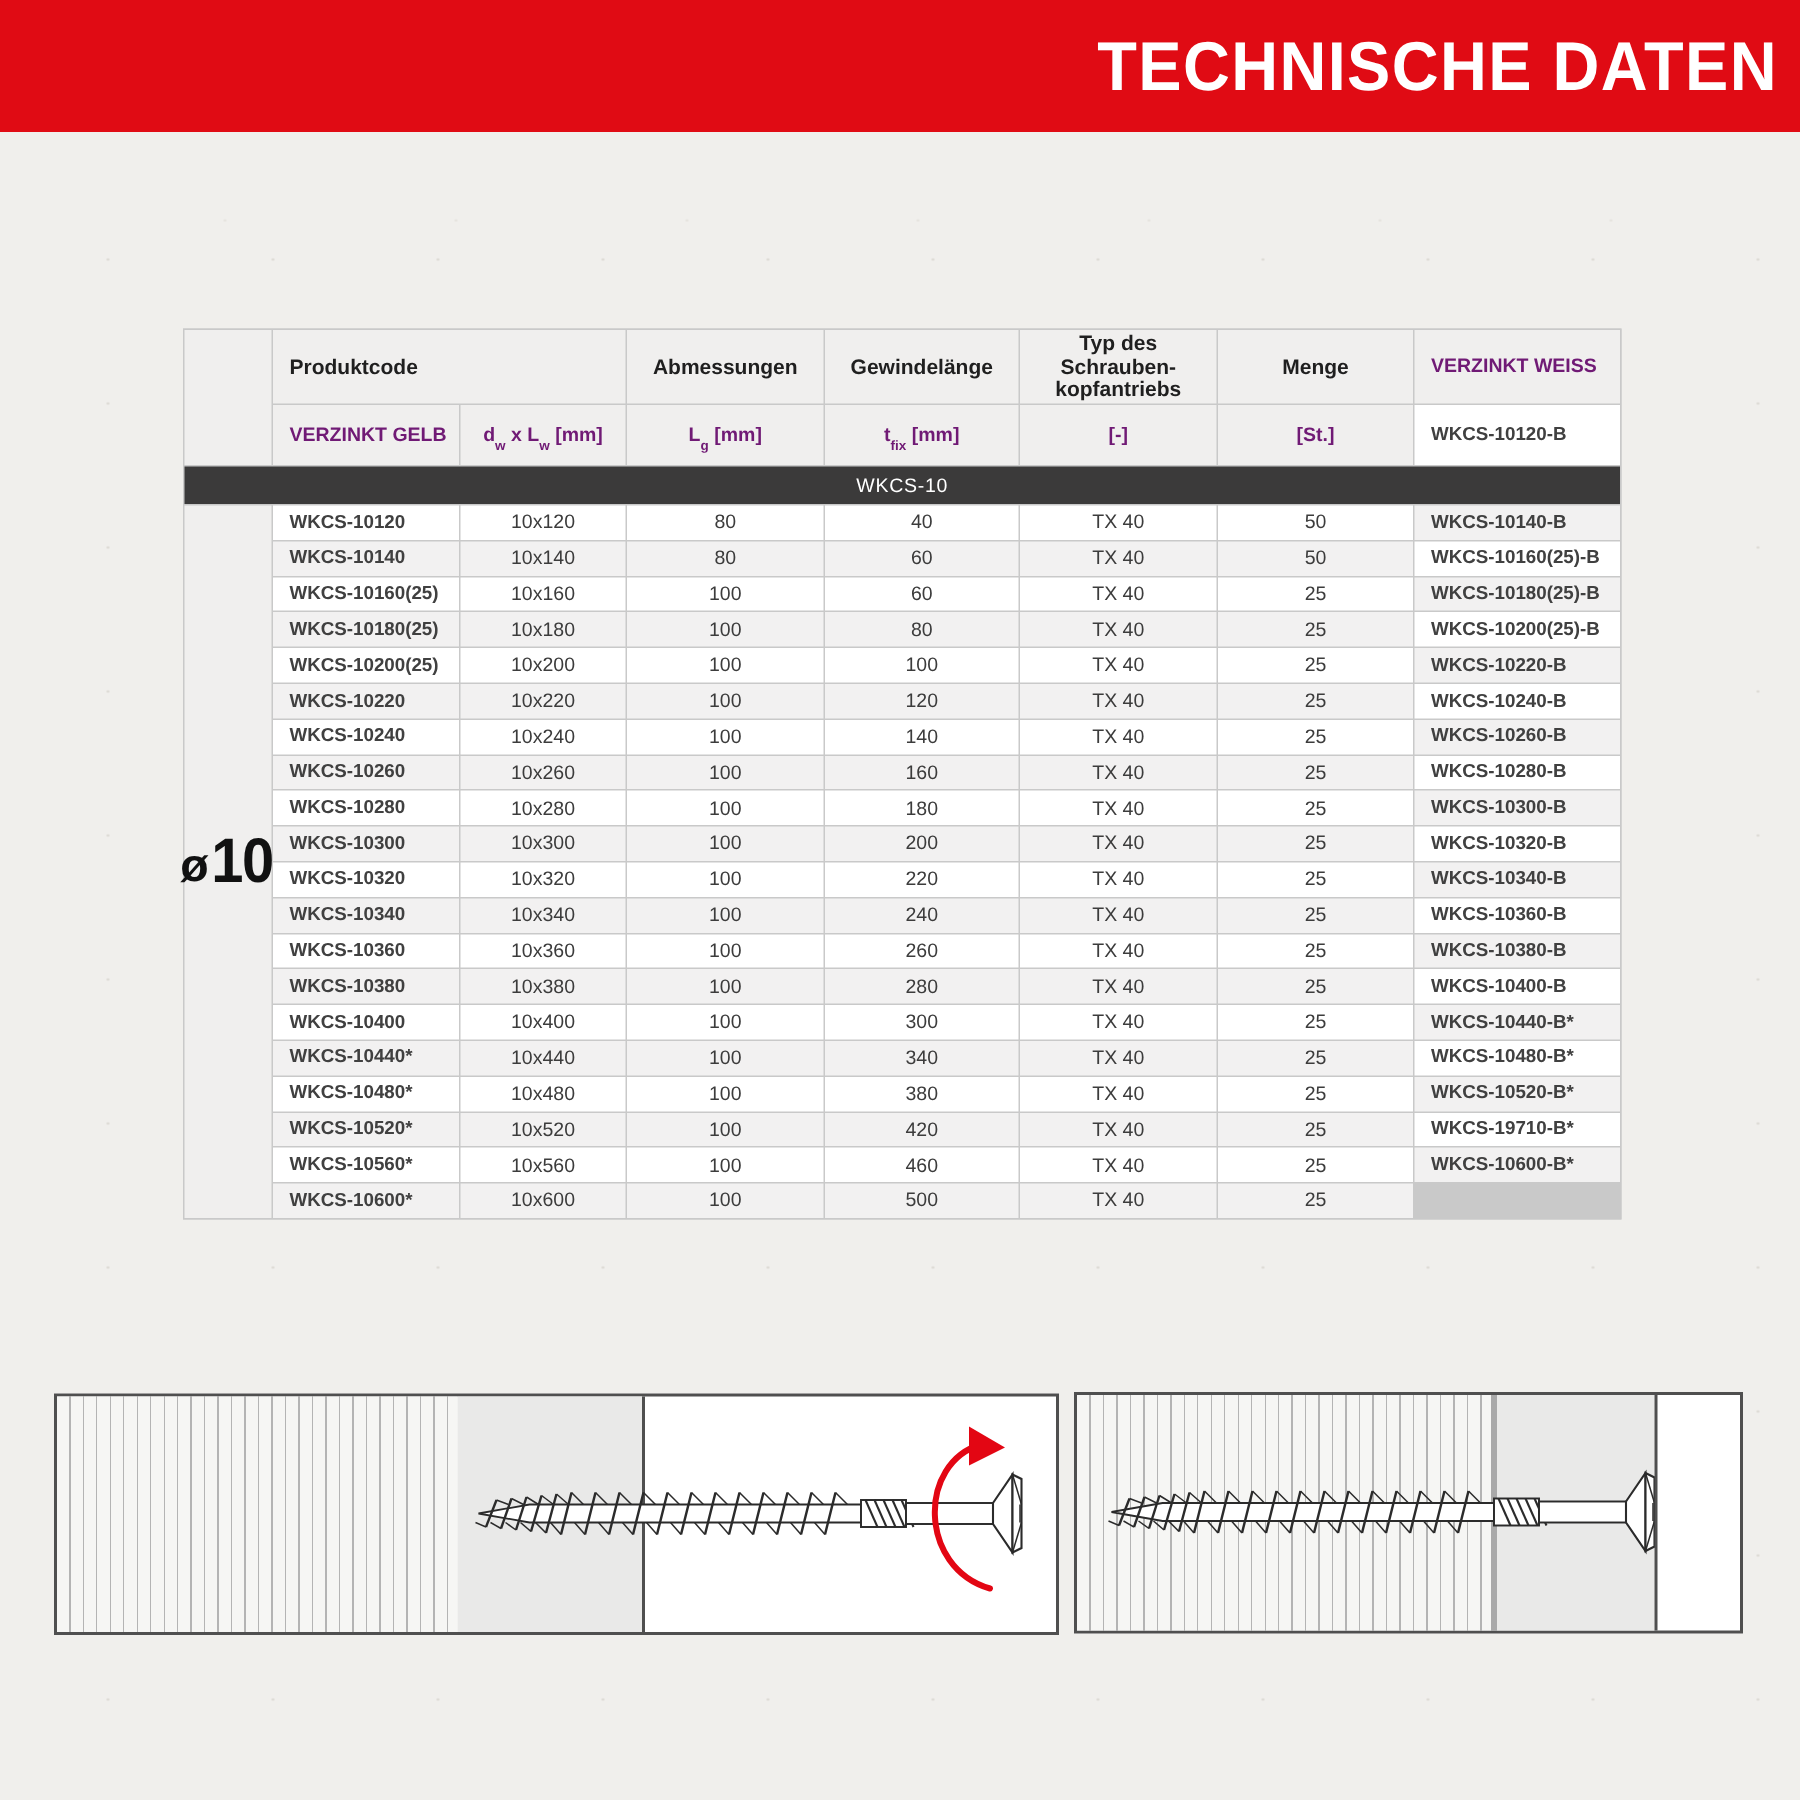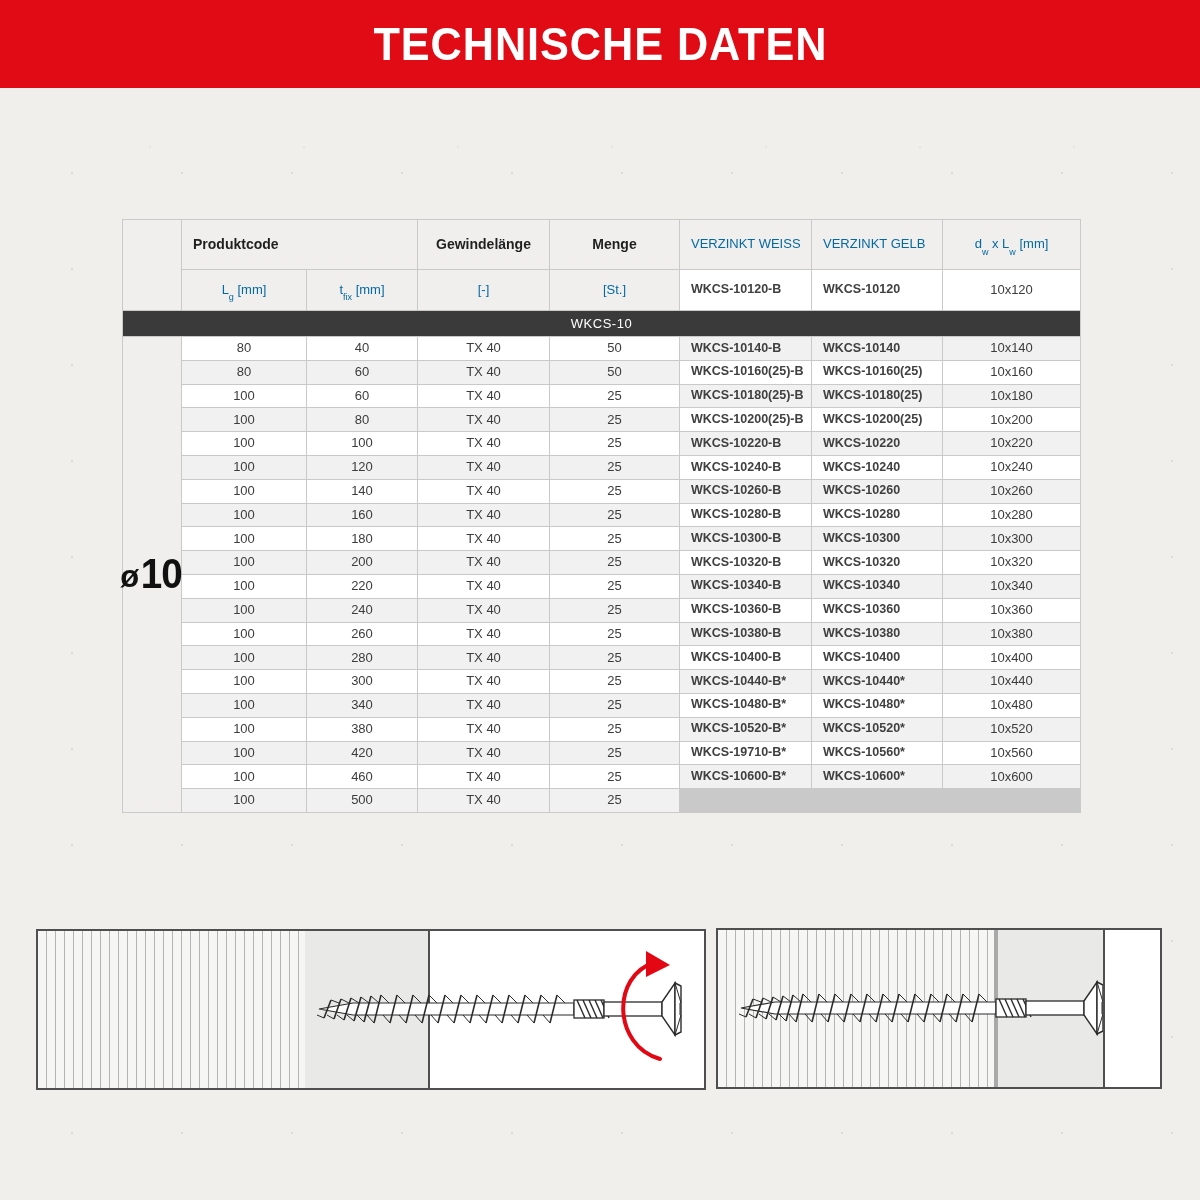--- a/index.html
+++ b/index.html
@@ -9,40 +9,40 @@
     background-color:#f0efec;
     background-image:
       radial-gradient(#dedcd6 1px, transparent 1.2px),
       radial-gradient(#e6e4df 1px, transparent 1.2px);
     background-size:110px 96px,154px 132px;
     background-position:17px 29px,73px 81px;
   }
   
   .banner{
     position:absolute;left:0;top:0;width:1200px;height:88px;
-    display:flex;align-items:center;justify-content:center;
+    display:flex;align-items:center;justify-content:flex-end;
   }
   .banner h1{
     margin:0;color:#fff;font-size:46px;font-weight:bold;
     letter-spacing:1px;transform:scaleX(.94);white-space:nowrap;
   }
   
   .tbl{
     position:absolute;left:122px;top:219px;
     display:grid;
     grid-template-columns:58px 124px 110px 131px 129px 131px 130px 137px;
     grid-template-rows:49px 40px 25px repeat(20,22.8px);
     gap:1px;background:#c9c9c9;border:1px solid #c9c9c9;
   }
   .cell{
     background:#fff;display:flex;align-items:center;justify-content:center;
     font-size:13px;color:#3c3c3c;line-height:1.1;text-align:center;
   }
   .cell.head{background:#f0efee;font-weight:bold;color:#1f1f1f;font-size:14px;}
-  .cell.sub{background:#f0efee;font-weight:normal;color:#0369a1;font-size:13px;}
+  .cell.sub{background:#f0efee;font-weight:bold;color:#701a75;font-size:13px;}
   .cell.left{justify-content:flex-start;padding-left:11px;text-align:right;}
   .cell sub{font-size:9px;line-height:0;position:relative;top:3px;}
   .c-empty{grid-column:1;grid-row:1 / span 2;}
   .c-produkt{grid-column:2 / span 2;grid-row:1;}
   .band{
     grid-column:1 / span 8;grid-row:3;background:#3b3a3a;color:#fff;
     display:flex;align-items:center;justify-content:center;
     font-size:13px;letter-spacing:.5px;
   }
   .dia{
@@ -73,21 +73,26 @@
 </head>
 <body>
 
 <div class="banner" style="background:#e00b14;">
   <h1>TECHNISCHE DATEN</h1>
 </div>
 
 <div class="tbl">
   <div class="cell head c-empty"></div>
   <div class="cell head left c-produkt">Produktcode</div>
+  <div class="cell head">Abmessungen</div>
   <div class="cell head">Gewindelänge</div>
+  <div class="cell head">
+    <span><span>Typ des Schrauben-</span><br>
+    <span>kopfantriebs</span></span>
+  </div>
   <div class="cell head">Menge</div>
 
   <div class="cell sub left">VERZINKT WEISS</div>
   <div class="cell sub left">VERZINKT GELB</div>
   <div class="cell sub">
     <span><span>d</span><sub>w</sub><span> x L</span><sub>w</sub><span> [mm]</span></span>
   </div>
   <div class="cell sub">
     <span><span>L</span><sub>g</sub><span> [mm]</span></span>
   </div>

